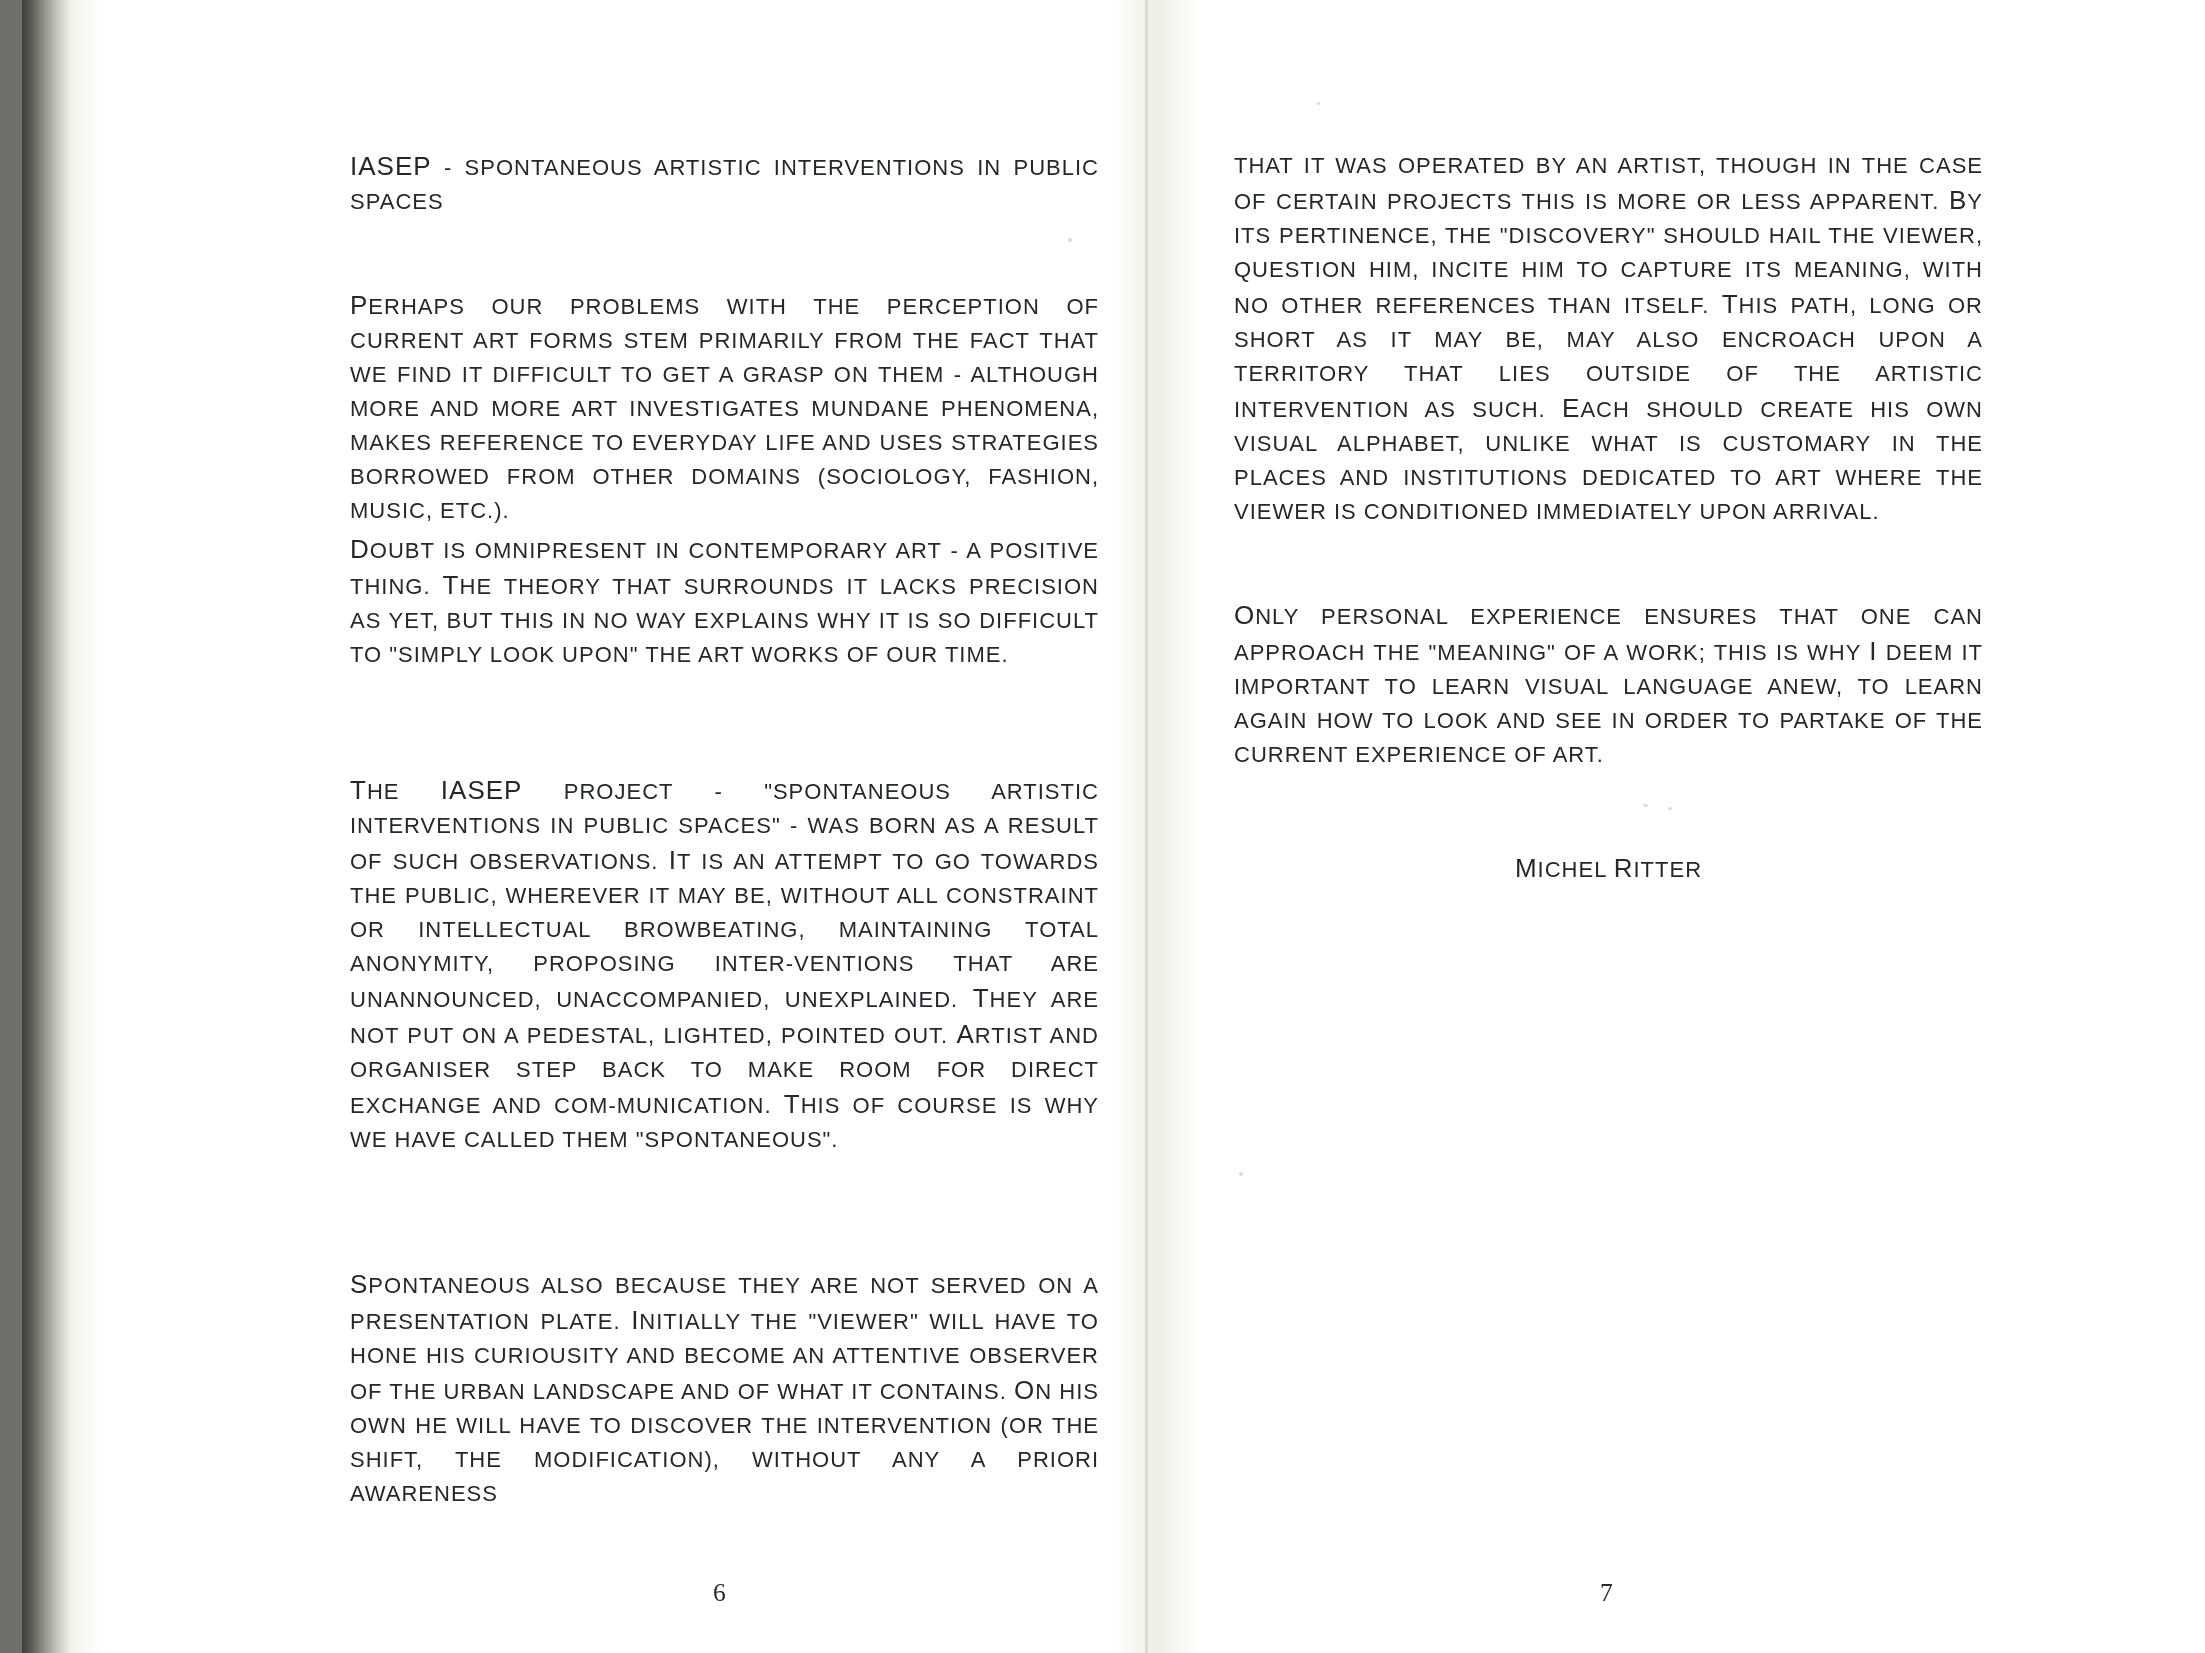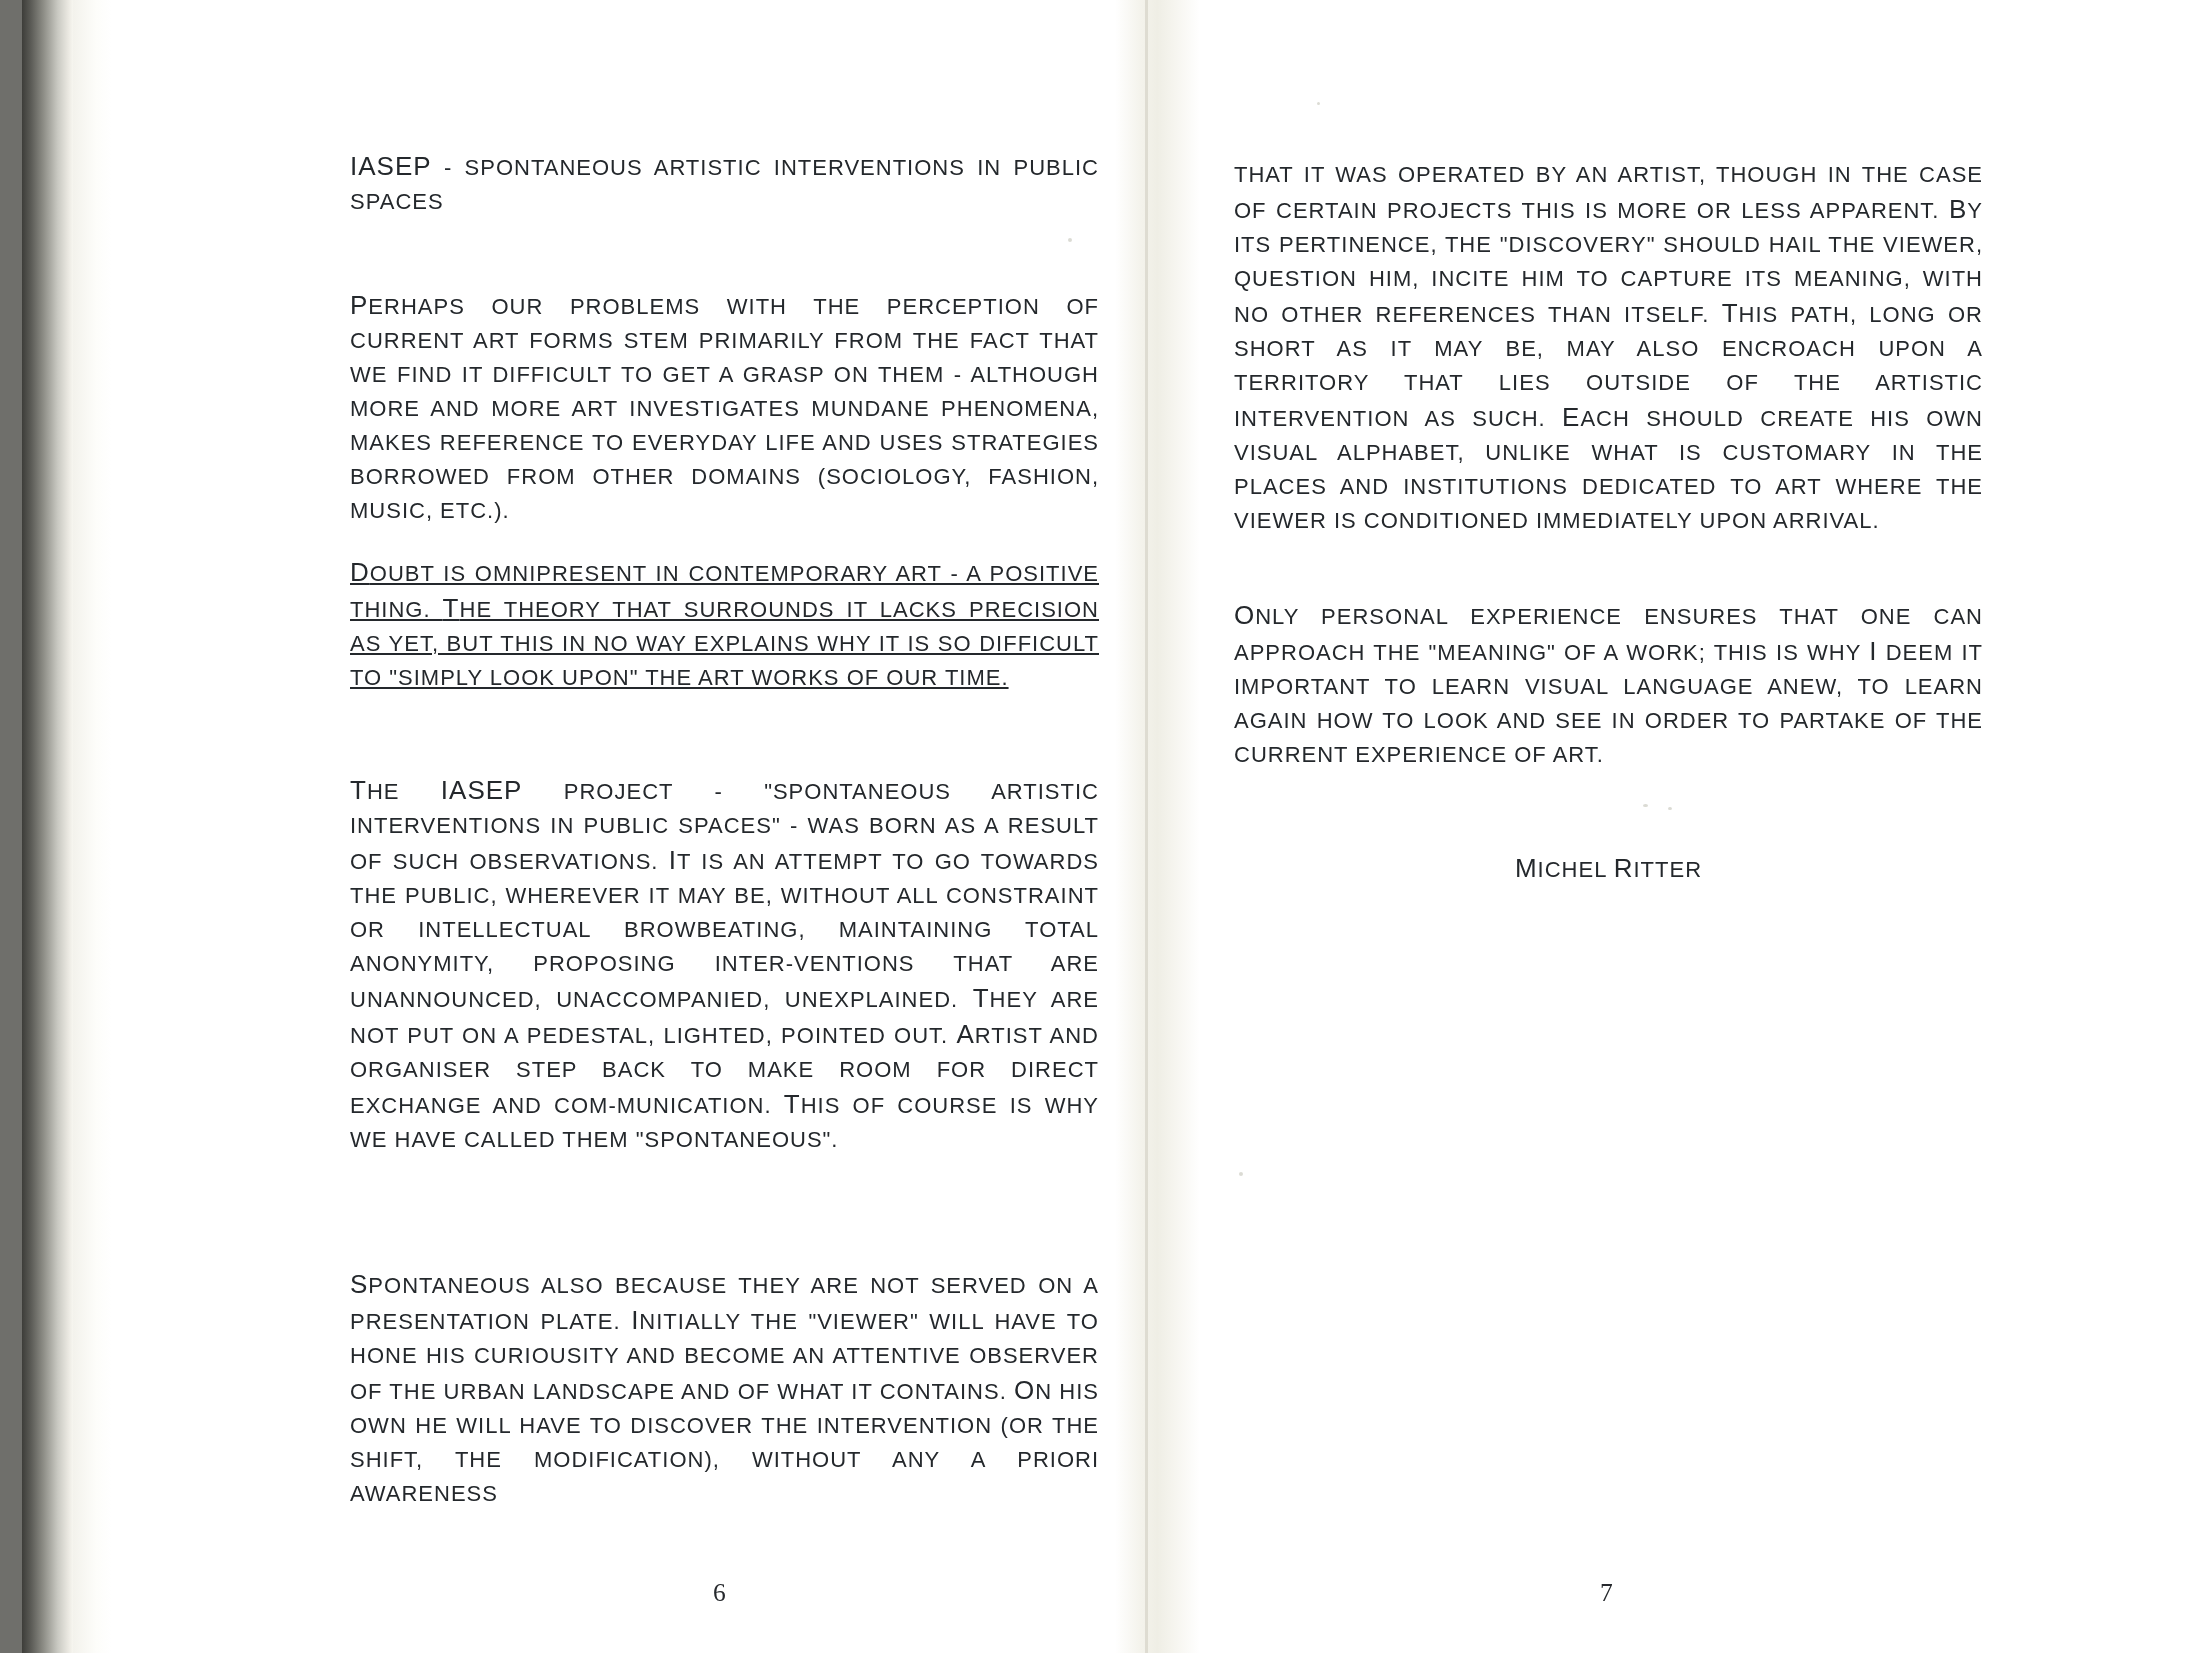--- a/index.html
+++ b/index.html
@@ -61,25 +61,25 @@
     letter-spacing: 1px;
     text-align: justify;
     text-transform: uppercase;
     font-weight: 400;
   }
   
   .body-text .cap { font-size: 26px; }
 
   .p-head { top: 149px; }
   .p1 { top: 288px; }
-  .p2 { top: 555px; text-decoration: underline; }
+  .p2 { top: 532px; }
   .p3 { top: 773px; }
   .p4 { top: 1267px; }
 
-  .r1 { top: 158px; }
+  .r1 { top: 149px; }
   .r2 { top: 598px; }
   .sig { top: 851px; }
 
   .folio {
     position: absolute;
     font-family: "Liberation Serif", serif;
     font-size: 25.5px;
     color: #26292d;
     letter-spacing: 0.4px;
   }

